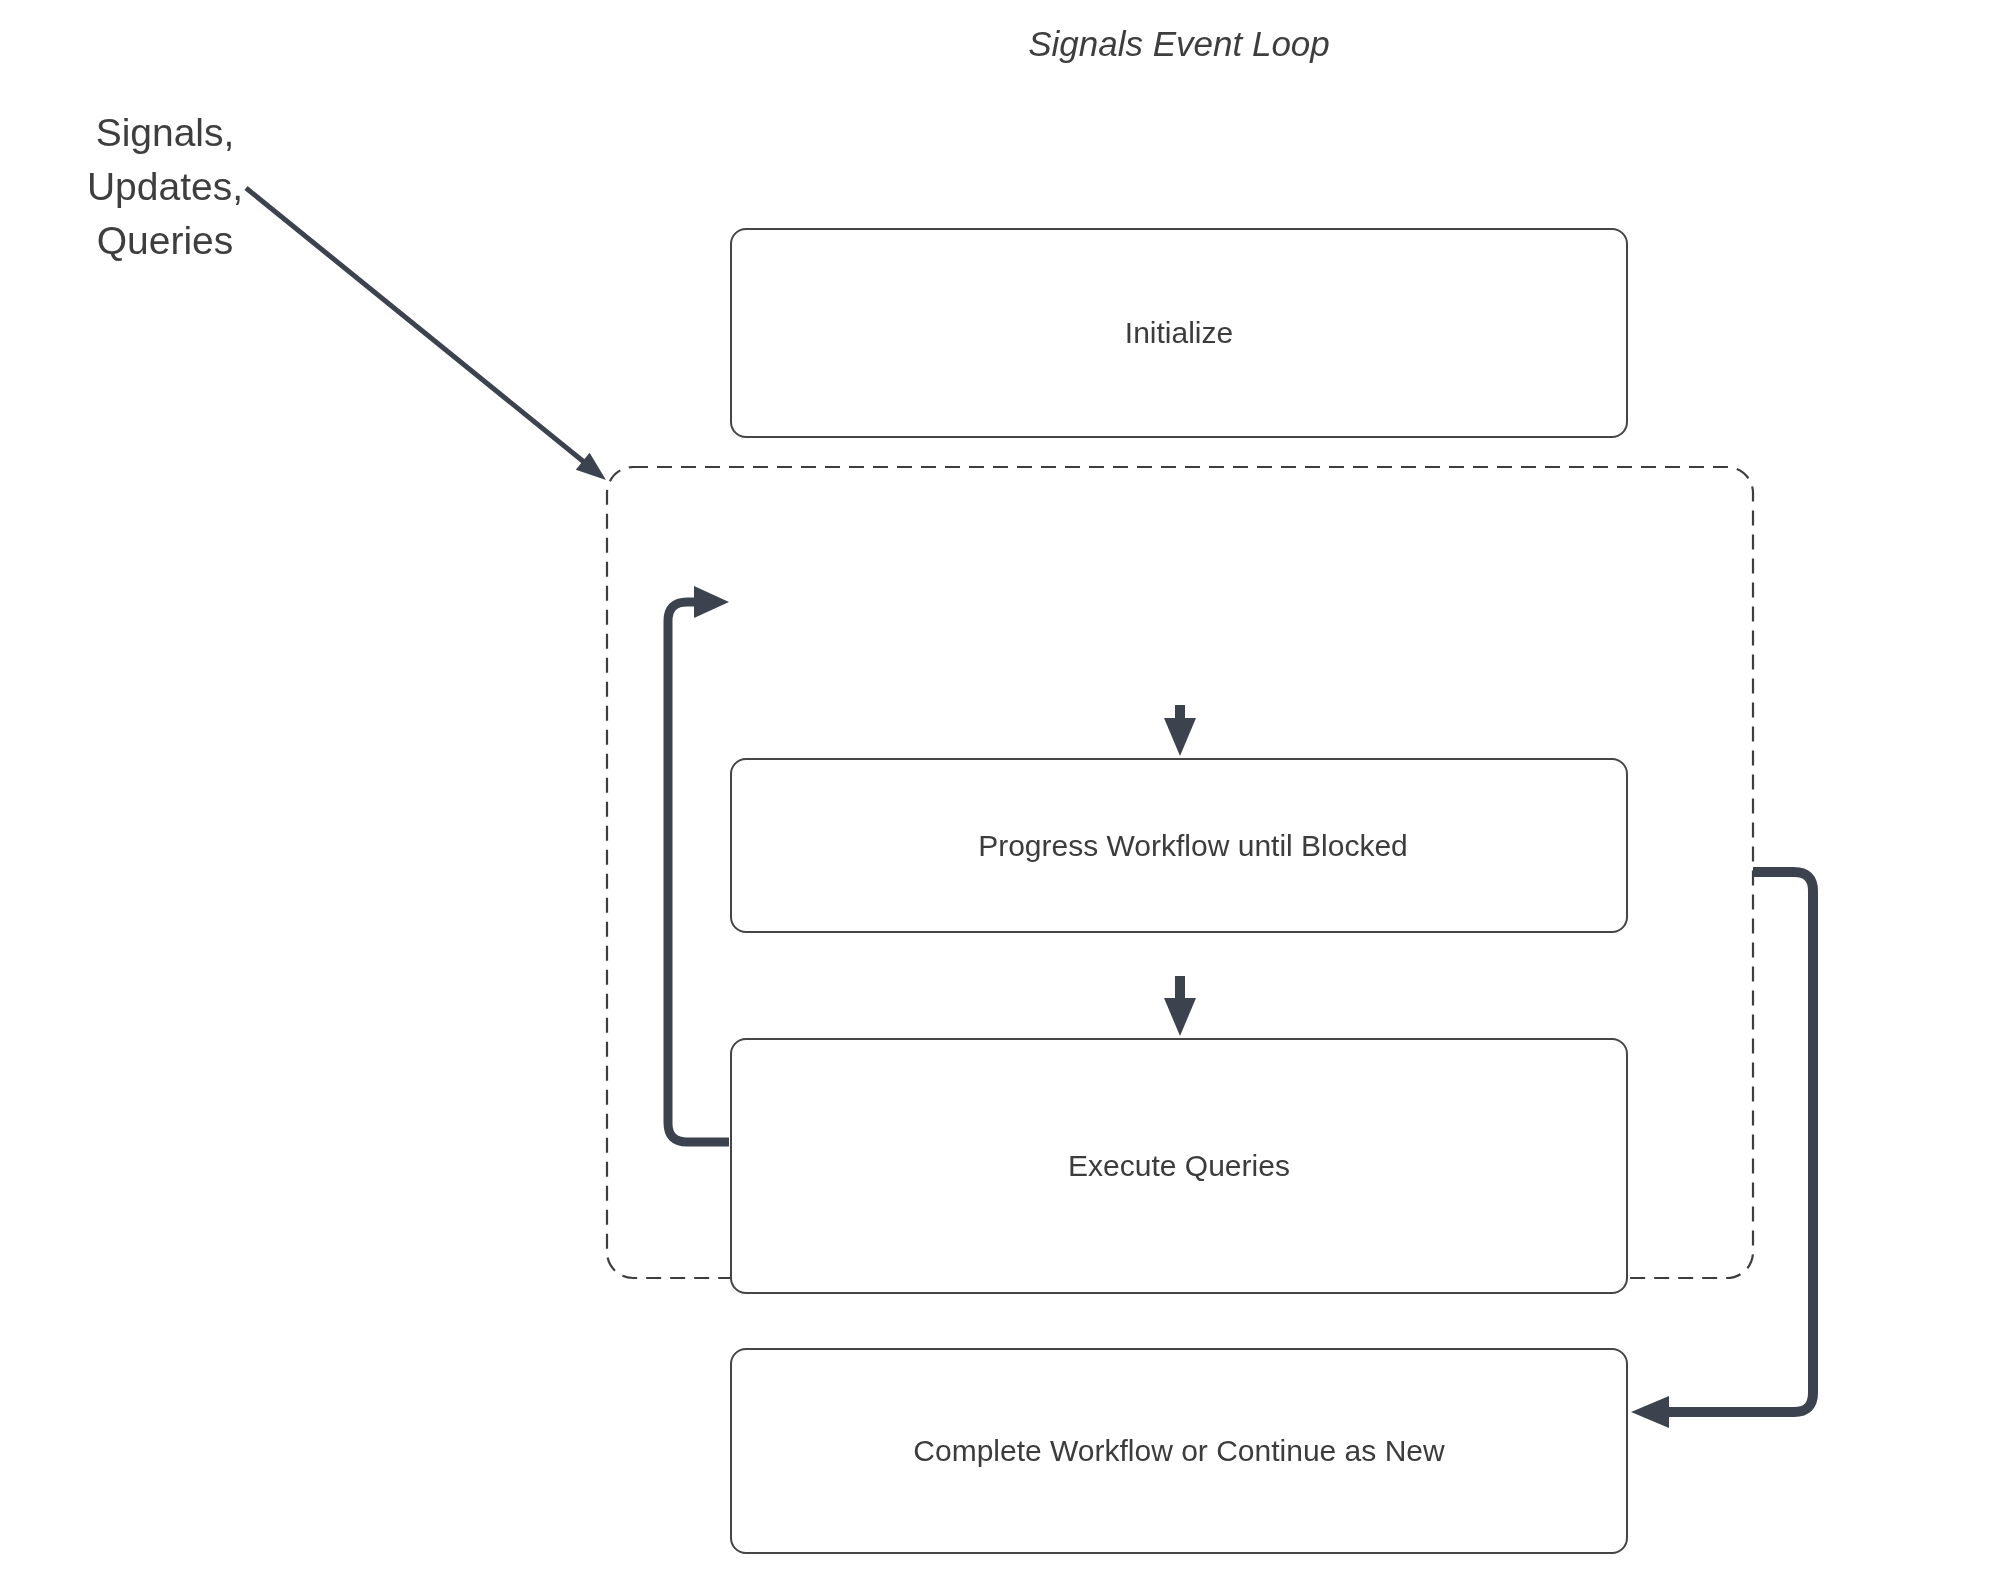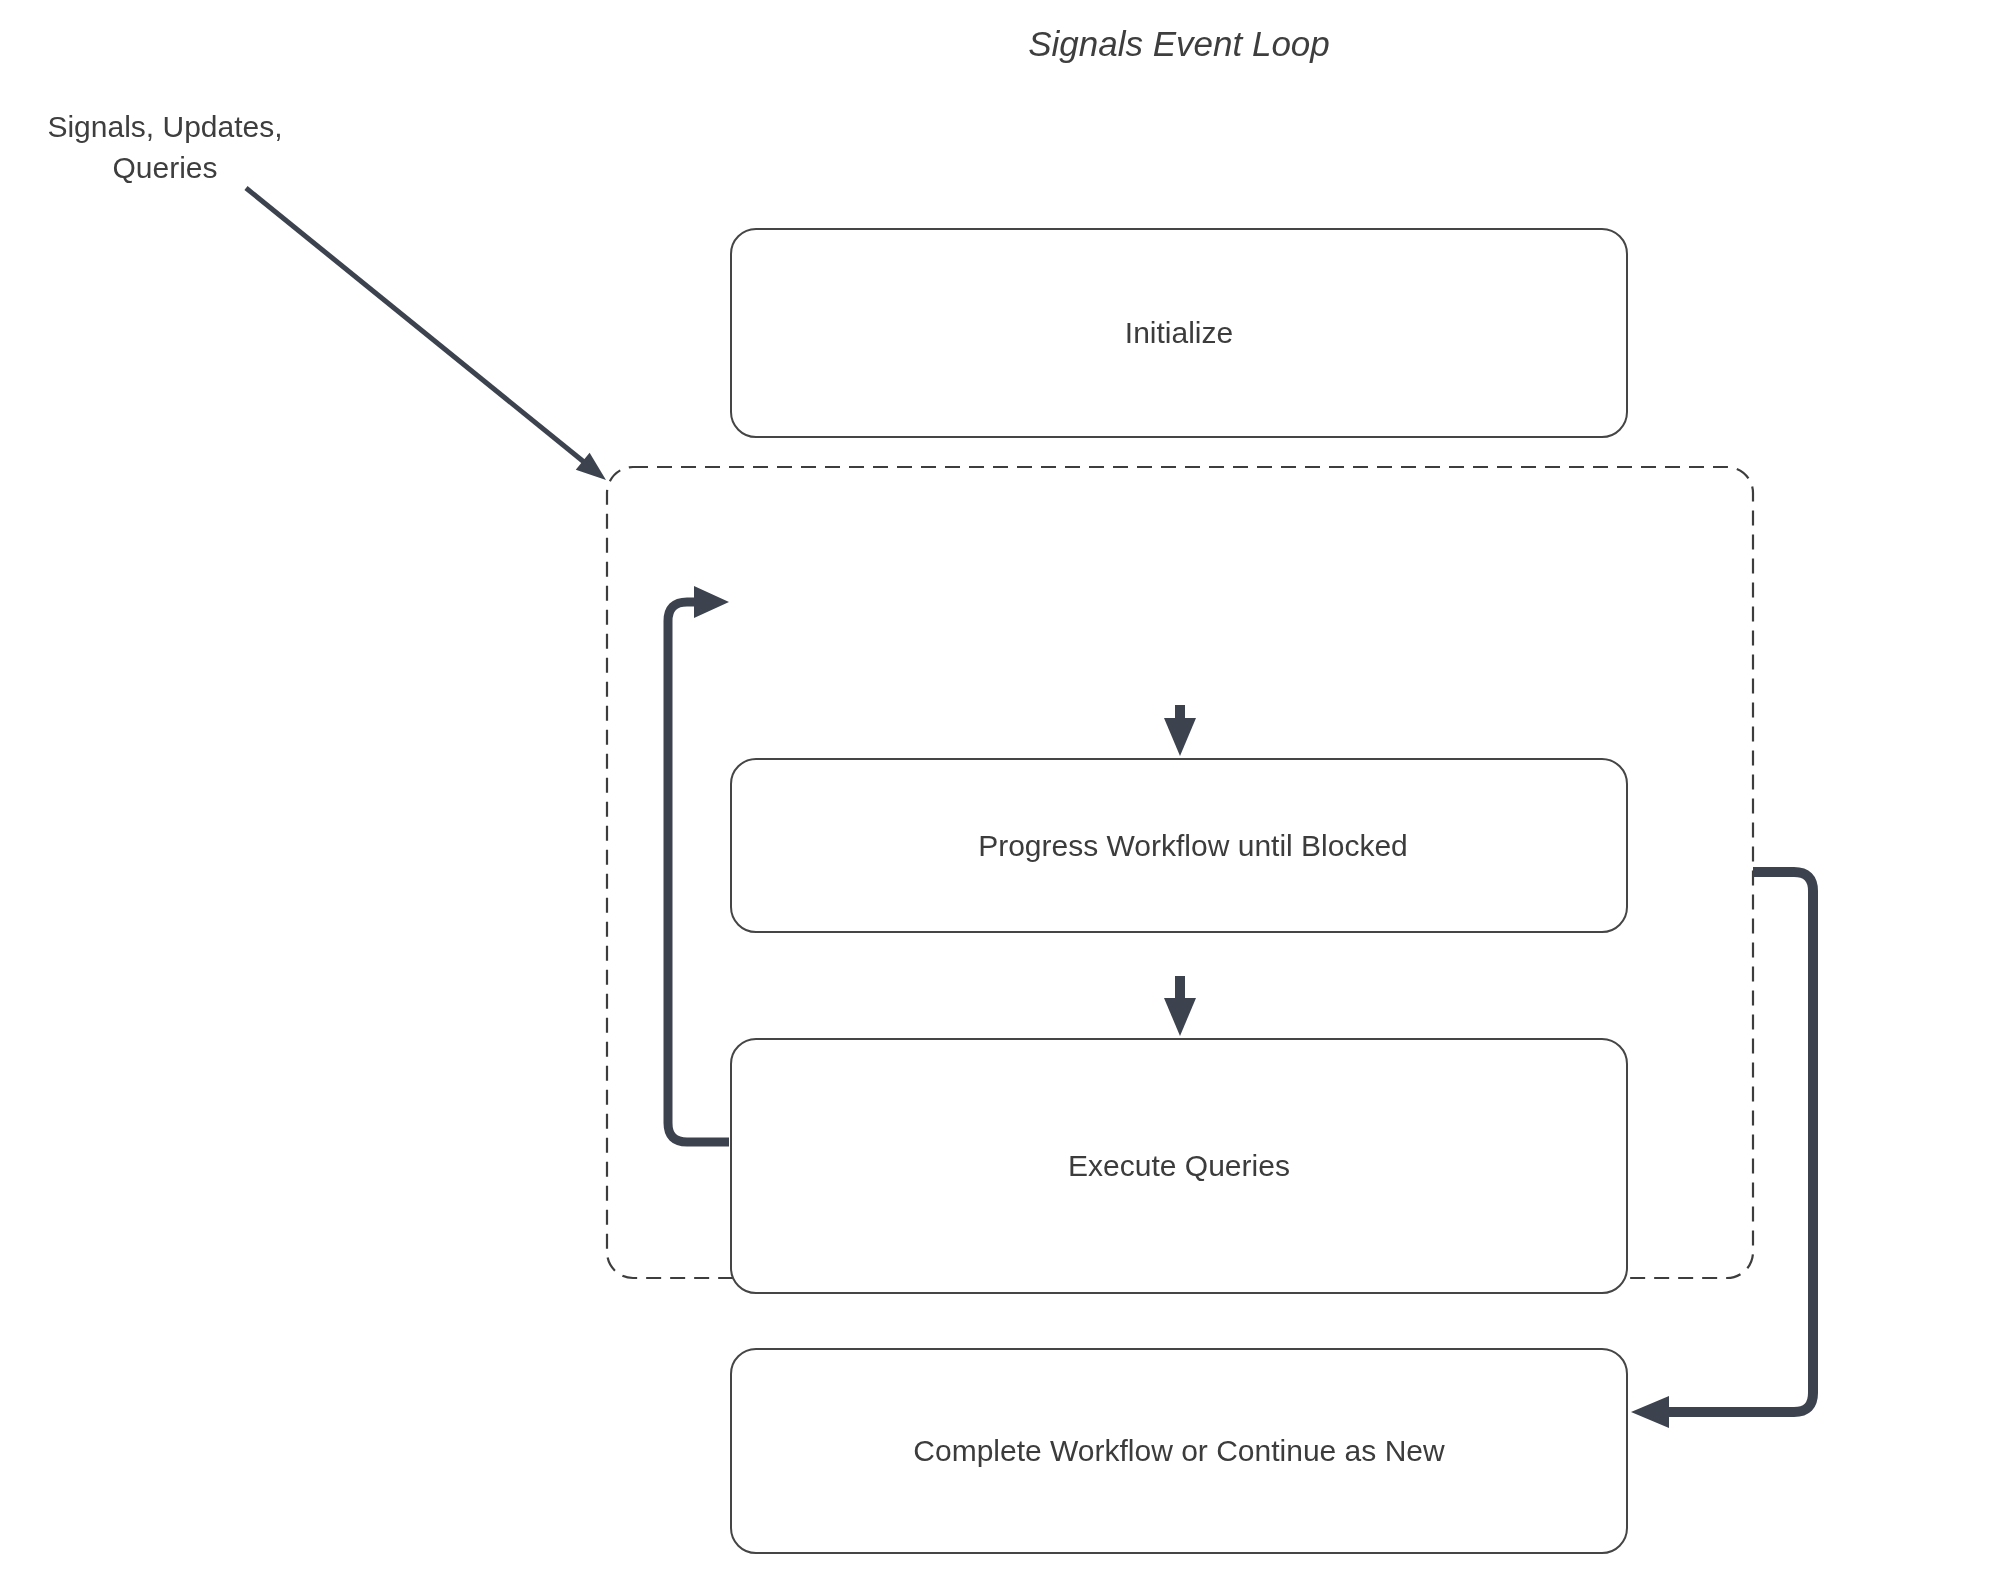--- a/index.html
+++ b/index.html
@@ -6,27 +6,27 @@
   .stage{
     position:relative;width:2006px;height:1576px;background:#ffffff;
     font-family:"Liberation Sans","DejaVu Sans",sans-serif;color:#3c3c3c;overflow:hidden;
   }
   .diagram-title{
     position:absolute;left:730px;top:24px;width:898px;text-align:center;
     font-style:italic;font-size:35px;color:#3e3e3e;white-space:nowrap;
   }
   .ext-label{
     position:absolute;left:24px;top:106px;width:282px;text-align:center;
-    font-size:30px;line-height:1.38;color:#3e3e3e;
+    font-size:39px;line-height:1.38;color:#3e3e3e;
   }
   .ext-label span{display:block;}
   .connectors{position:absolute;left:0;top:0;width:2006px;height:1576px;z-index:1;}
   .node{
     position:absolute;left:730px;width:898px;box-sizing:border-box;
-    border:2px solid #454545;border-radius:26px;background:#ffffff;
+    border:2px solid #454545;border-radius:16px;background:#ffffff;
     display:flex;align-items:center;justify-content:center;
     font-size:30px;color:#3c3c3c;z-index:2;text-align:center;
   }
   #node-initialize{top:228px;height:210px;}
   #node-progress-signals{top:497px;height:209px;}
   #node-progress-workflow{top:758px;height:175px;padding-left:28px;}
   #node-execute-queries{top:1038px;height:256px;}
   #node-complete{top:1308px;height:206px;margin-top:40px;}
 </style>
 </head>

